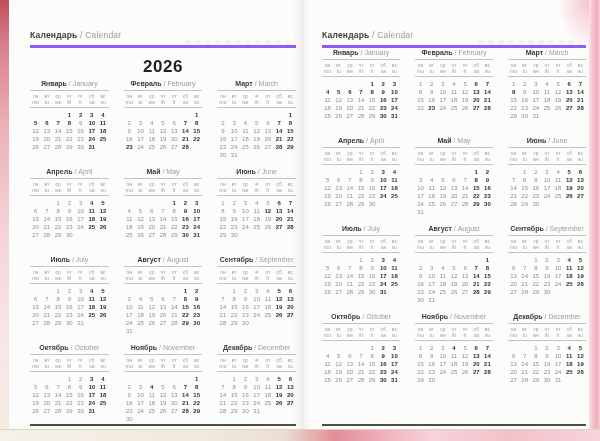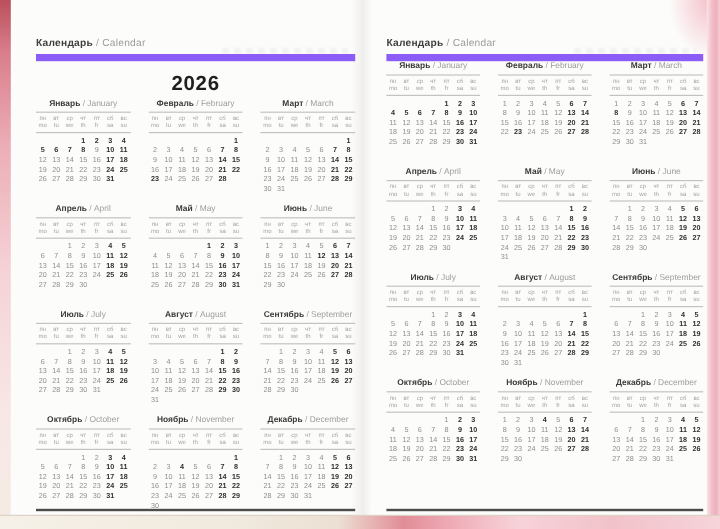--- a/index.html
+++ b/index.html
@@ -20,21 +20,21 @@
     background:linear-gradient(90deg,#f6f1e8 0%,#f0e9dd 34%,#ecdfd3 47%,#e18d97 56%,#efadb8 63%,#f7d3d9 72%,#f2c2ca 85%,#f6d4da 100%);}
   .gutter{position:absolute;left:292px;top:0;width:18px;height:430px;z-index:1;
     background:linear-gradient(90deg,rgba(0,0,0,0) 0%,rgba(90,80,75,.06) 45%,rgba(90,80,75,.09) 55%,rgba(0,0,0,0) 100%);}
   .smudge{position:absolute;height:5px;opacity:.45;filter:blur(1px);z-index:2;
     background:repeating-linear-gradient(90deg,rgba(175,175,175,.3) 0 6px,rgba(255,255,255,0) 6px 10px);}
   
   .page{position:absolute;top:30px;z-index:3;}
   .page-left{left:30px;width:266px;}
   .page-right{left:322px;width:264px;}
   .cal-header{font-size:8.5px;line-height:10px;color:#9c9c9c;padding-bottom:5px;
-    border-bottom:6px solid #8b5cf6;letter-spacing:.2px;}
+    border-bottom:3px solid #8b5cf6;letter-spacing:.2px;}
   .cal-header .ru{font-weight:bold;color:#3e3e3e;}
   .year{text-align:center;font-size:17px;font-weight:bold;color:#1f1f1f;
     letter-spacing:.6px;margin:9px 0 2px 0;}
   .months{display:grid;grid-template-columns:repeat(3,1fr);column-gap:15px;grid-auto-rows:88px;}
   .month{overflow:visible;}
   .m-title{text-align:center;font-size:7px;line-height:9px;color:#9c9c9c;
     padding-bottom:2px;border-bottom:1px solid #c3c3c3;white-space:nowrap;}
   .m-title .ru{font-weight:bold;color:#3a3a3a;}
   .wd{display:grid;grid-template-columns:repeat(7,1fr);font-size:5px;line-height:6px;
     color:#a3a3a3;text-align:center;padding:2px 0 2px 0;border-bottom:1px solid #c3c3c3;}

